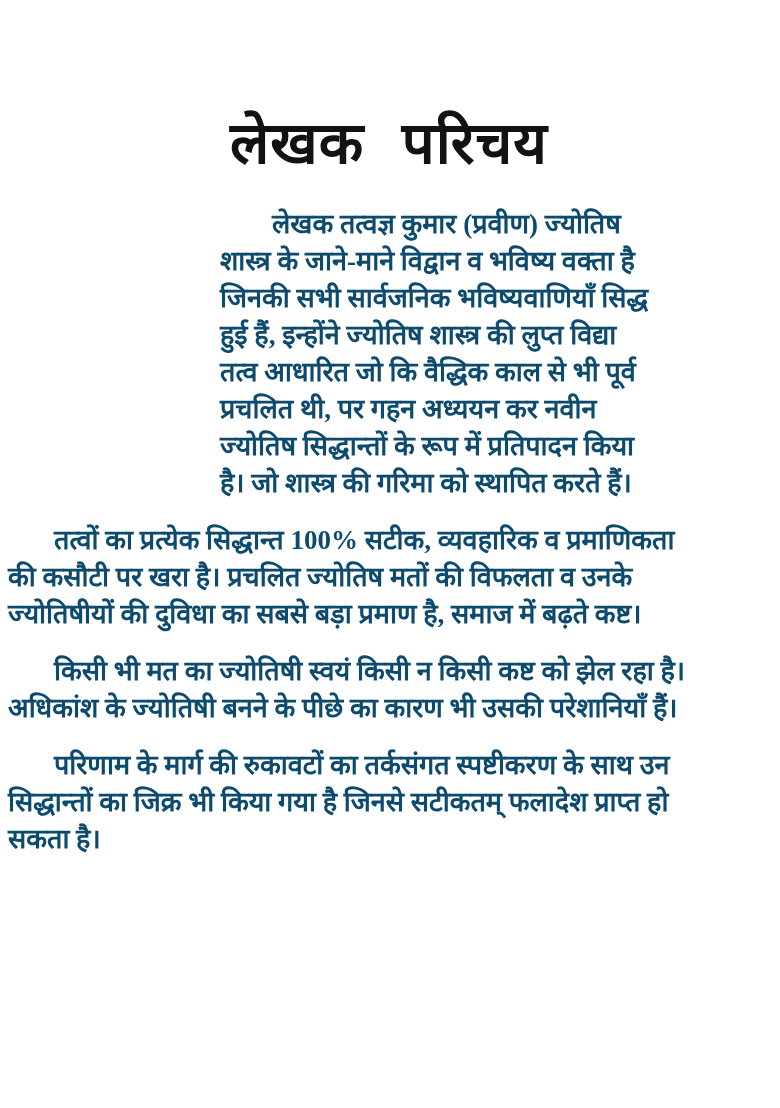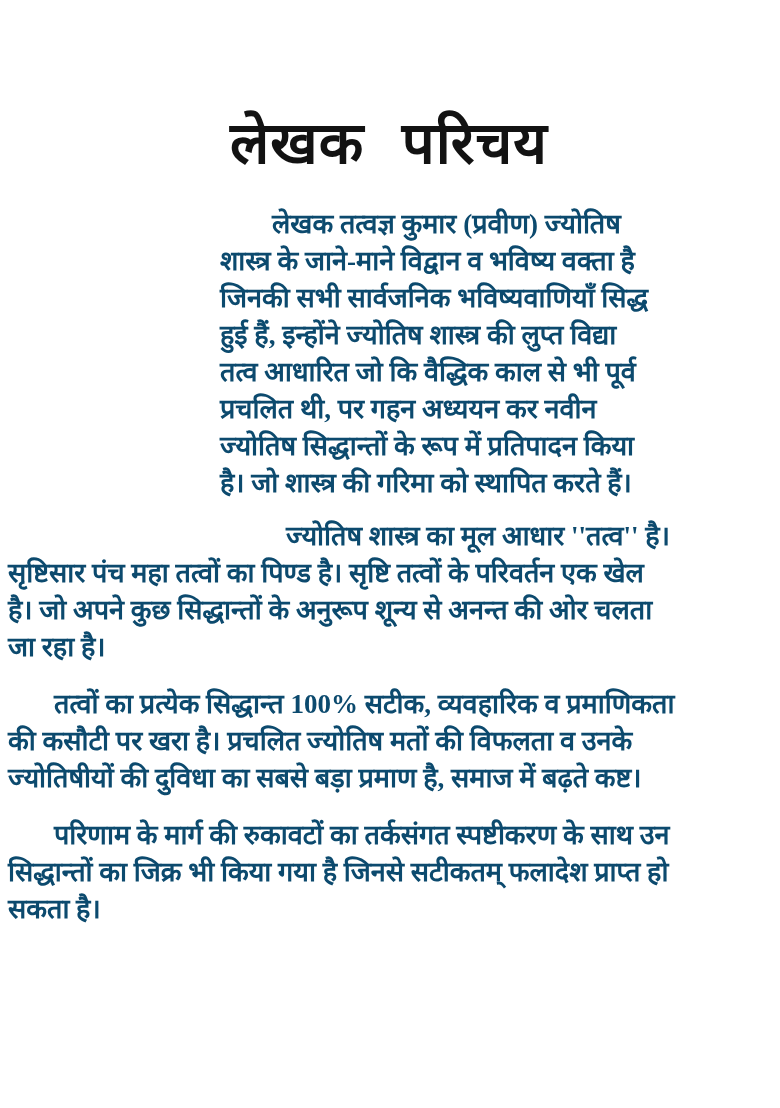--- a/index.html
+++ b/index.html
@@ -75,28 +75,26 @@
 
     <p class="para para-author">लेखक तत्वज्ञ कुमार (प्रवीण) ज्योतिष
 शास्त्र के जाने-माने विद्वान व भविष्य वक्ता है
 जिनकी सभी सार्वजनिक भविष्यवाणियाँ सिद्ध
 हुई हैं, इन्होंने ज्योतिष शास्त्र की लुप्त विद्या
 तत्व आधारित जो कि वैद्धिक काल से भी पूर्व
 प्रचलित थी, पर गहन अध्ययन कर नवीन
 ज्योतिष सिद्धान्तों के रूप में प्रतिपादन किया
 है। जो शास्त्र की गरिमा को स्थापित करते हैं।</p>
 
-    <p class="para para-tatva">ज्योतिष शास्त्र का मूल आधार ''तत्व'' है।
-सृष्टिसार पंच महा तत्वों का पिण्ड है। सृष्टि तत्वों के परिवर्तन एक खेल
-है। जो अपने कुछ सिद्धान्तों के अनुरूप शून्य से अनन्त की ओर चलता
-जा रहा है।</p>
 
     <p class="para para-accuracy">तत्वों का प्रत्येक सिद्धान्त 100% सटीक, व्यवहारिक व प्रमाणिकता
 की कसौटी पर खरा है। प्रचलित ज्योतिष मतों की विफलता व उनके
 ज्योतिषीयों की दुविधा का सबसे बड़ा प्रमाण है, समाज में बढ़ते कष्ट।</p>
 
+    <p class="para para-suffering">किसी भी मत का ज्योतिषी स्वयं किसी न किसी कष्ट को झेल रहा है।
+अधिकांश के ज्योतिषी बनने के पीछे का कारण भी उसकी परेशानियाँ हैं।</p>
 
     <p class="para para-conclusion">परिणाम के मार्ग की रुकावटों का तर्कसंगत स्पष्टीकरण के साथ उन
 सिद्धान्तों का जिक्र भी किया गया है जिनसे सटीकतम् फलादेश प्राप्त हो
 सकता है।</p>
 
   </div>
 </div>
 
 </body></html>

